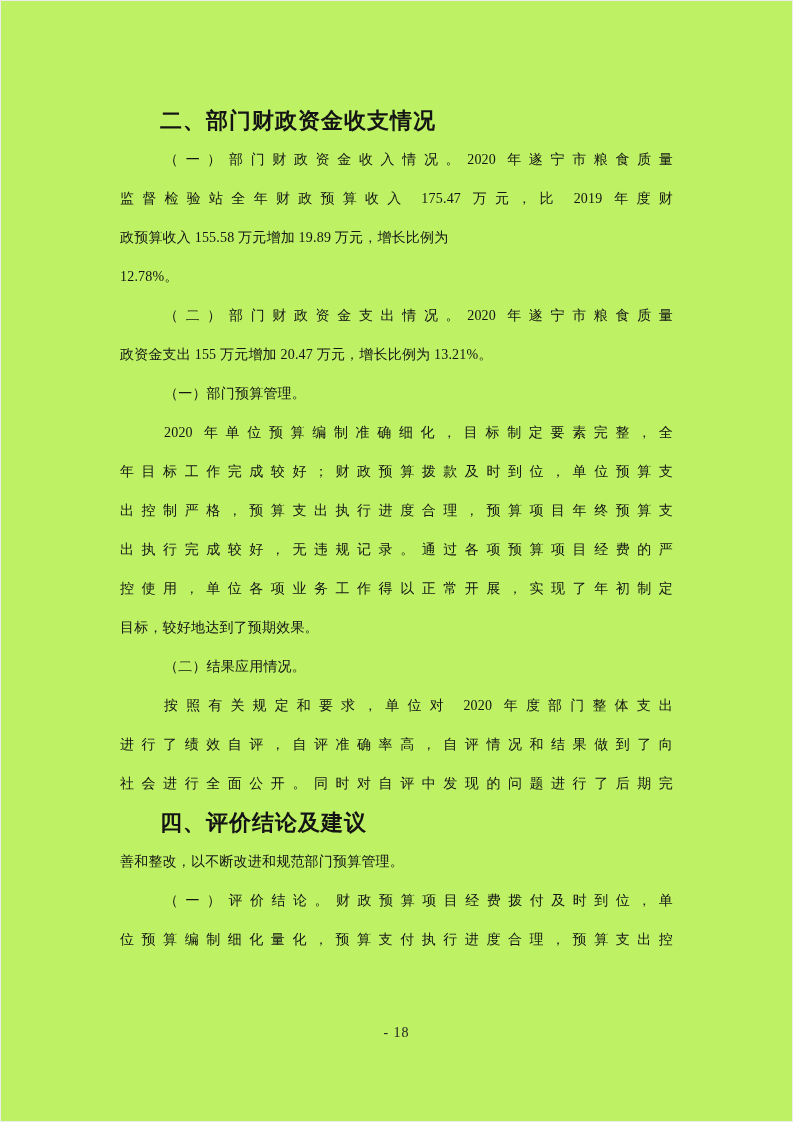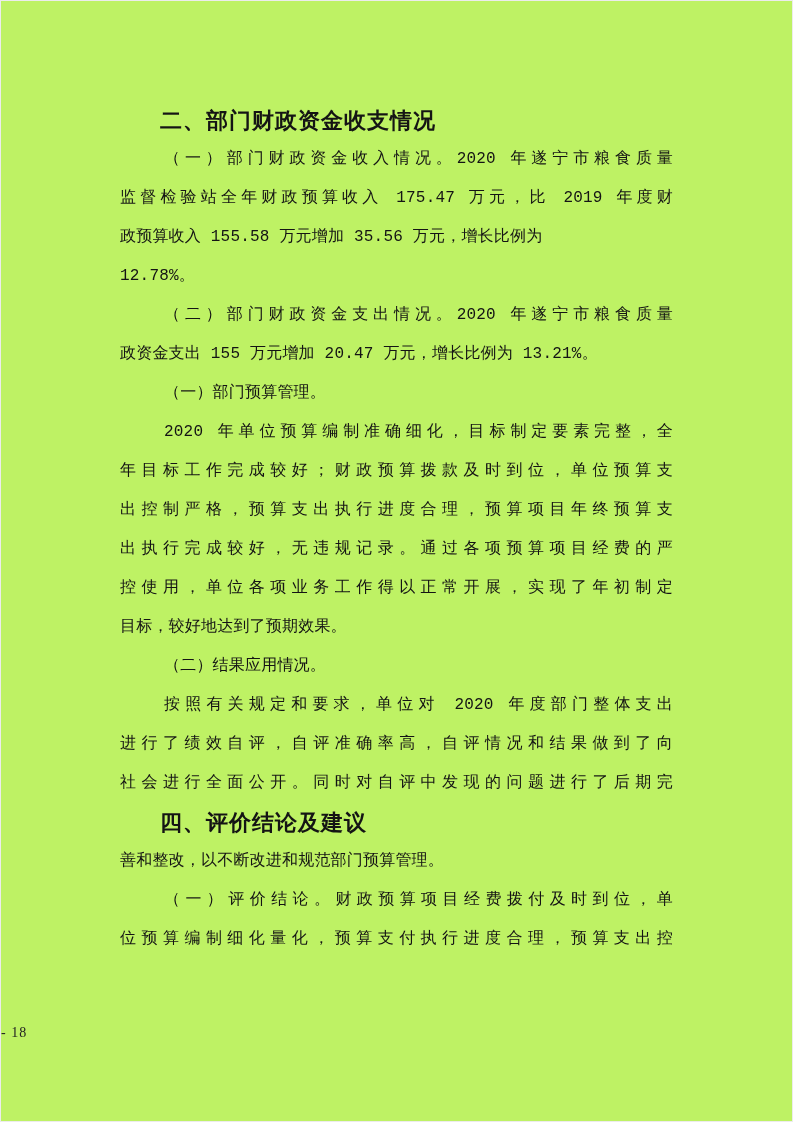--- a/index.html
+++ b/index.html
@@ -15,55 +15,55 @@
     padding-left:47px;
   }
   .content {
     position:absolute;
     left:119px; top:100px;
     width:553px;
   }
   .line {
     height:39px;
     line-height:39px;
-    font-size:16px;
+    font-size:14px;
     white-space:nowrap;
     letter-spacing:0.2px;
-    font-family:Liberation Mono, monospace;
   }
   
   .h {
     font-family:"Liberation Sans","DejaVu Sans",sans-serif;
     font-weight:bold;
     font-size:22px;
     padding-left:40px;
     letter-spacing:1px;
   }
   
   .i { text-indent:44px; }
   
   .j { text-align:justify; text-align-last:justify; }
   .footer {
     position:absolute;
     top:1024px; left:0;
     width:100%;
+    text-align:center;
     font-size:14px;
     letter-spacing:1px;
     color:#222;
   }
 </style>
 </head>
 <body>
 
 <div class="page">
   <div class="content">
     <div class="line h">二、部门财政资金收支情况</div>
     <div class="line i j">（一）部门财政资金收入情况。2020 年遂宁市粮食质量</div>
     <div class="line j">监督检验站全年财政预算收入 175.47 万元，比 2019 年度财</div>
-    <div class="line">政预算收入 155.58 万元增加 35.56 万元，增长比例为</div>
+    <div class="line">政预算收入 155.58 万元增加 19.89 万元，增长比例为</div>
     <div class="line">12.78%。</div>
     <div class="line i j">（二）部门财政资金支出情况。2020 年遂宁市粮食质量</div>
     <div class="line">政资金支出 155 万元增加 20.47 万元，增长比例为 13.21%。</div>
     <div class="line i">（一）部门预算管理。</div>
     <div class="line i j">2020 年单位预算编制准确细化，目标制定要素完整，全</div>
     <div class="line j">年目标工作完成较好；财政预算拨款及时到位，单位预算支</div>
     <div class="line j">出控制严格，预算支出执行进度合理，预算项目年终预算支</div>
     <div class="line j">出执行完成较好，无违规记录。通过各项预算项目经费的严</div>
     <div class="line j">控使用，单位各项业务工作得以正常开展，实现了年初制定</div>
     <div class="line">目标，较好地达到了预期效果。</div>

